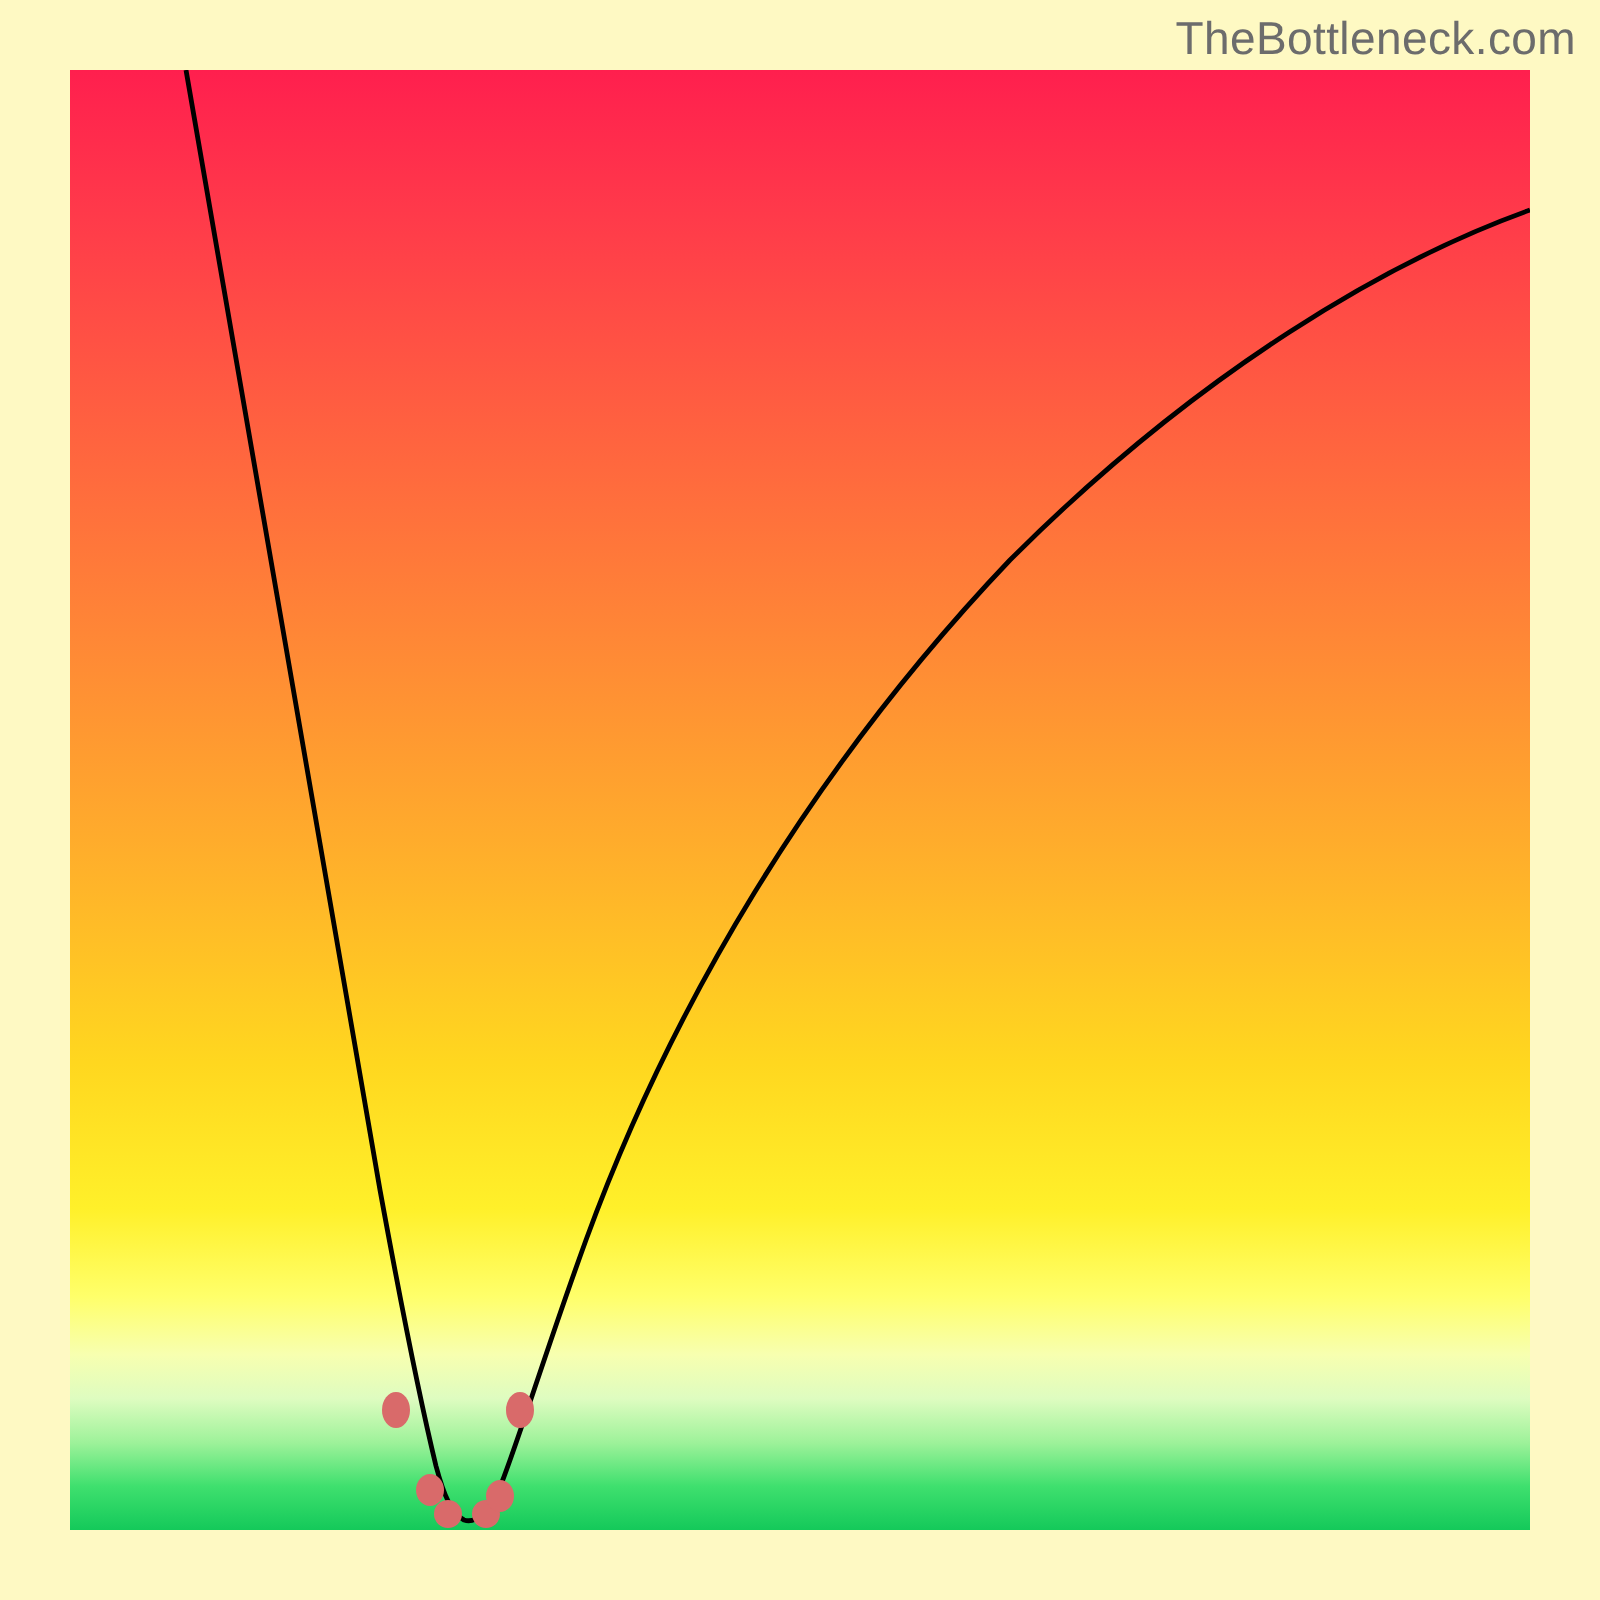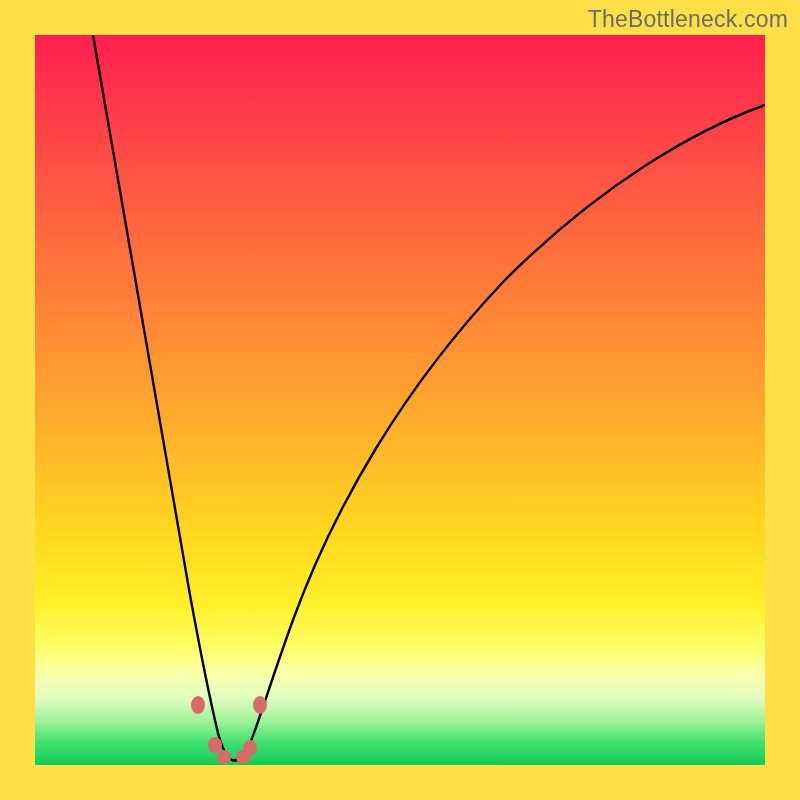--- a/index.html
+++ b/index.html
@@ -7,21 +7,21 @@
     padding: 0;
     width: 800px;
     height: 800px;
     overflow: hidden;
     background: #000;
     font-family: Arial, Helvetica, sans-serif;
   }
   .frame {
     position: absolute;
     inset: 0;
-    background: #fde047;
+    background: #fef9c3;
   }
   .plot {
     position: absolute;
     left: 35px;
     top: 35px;
     width: 730px;
     height: 730px;
     
     background: linear-gradient(
       to bottom,

